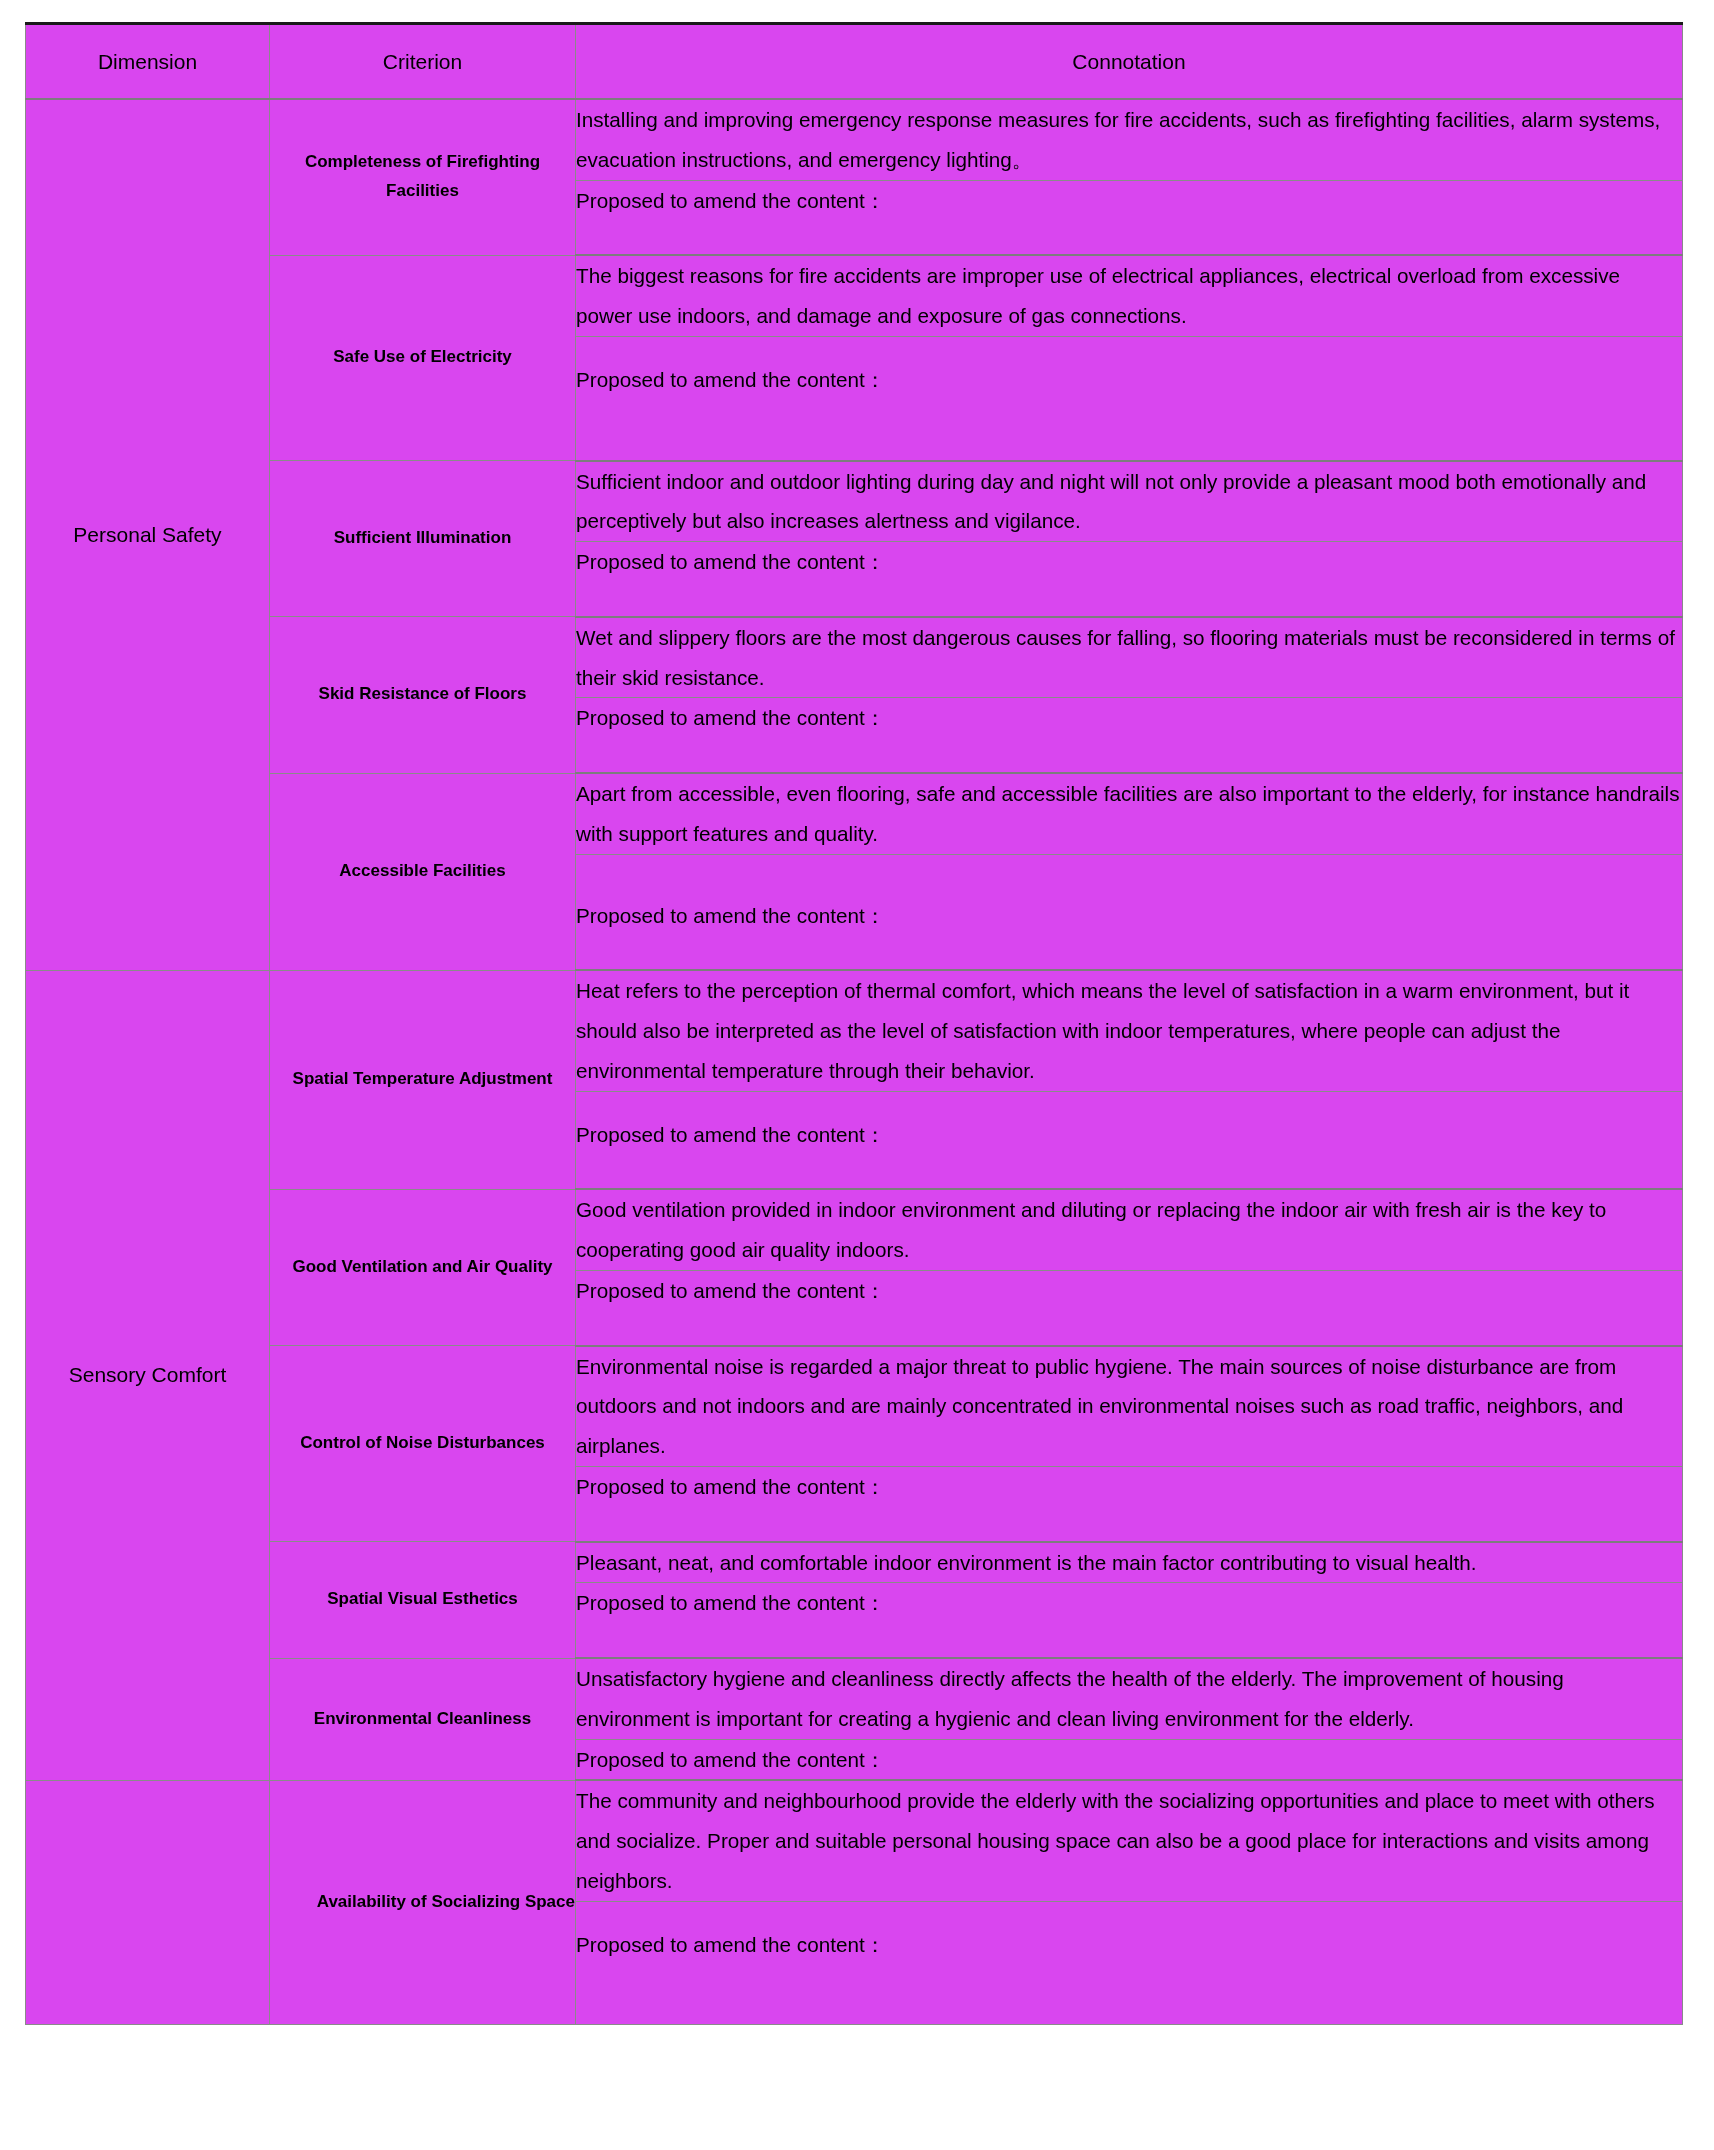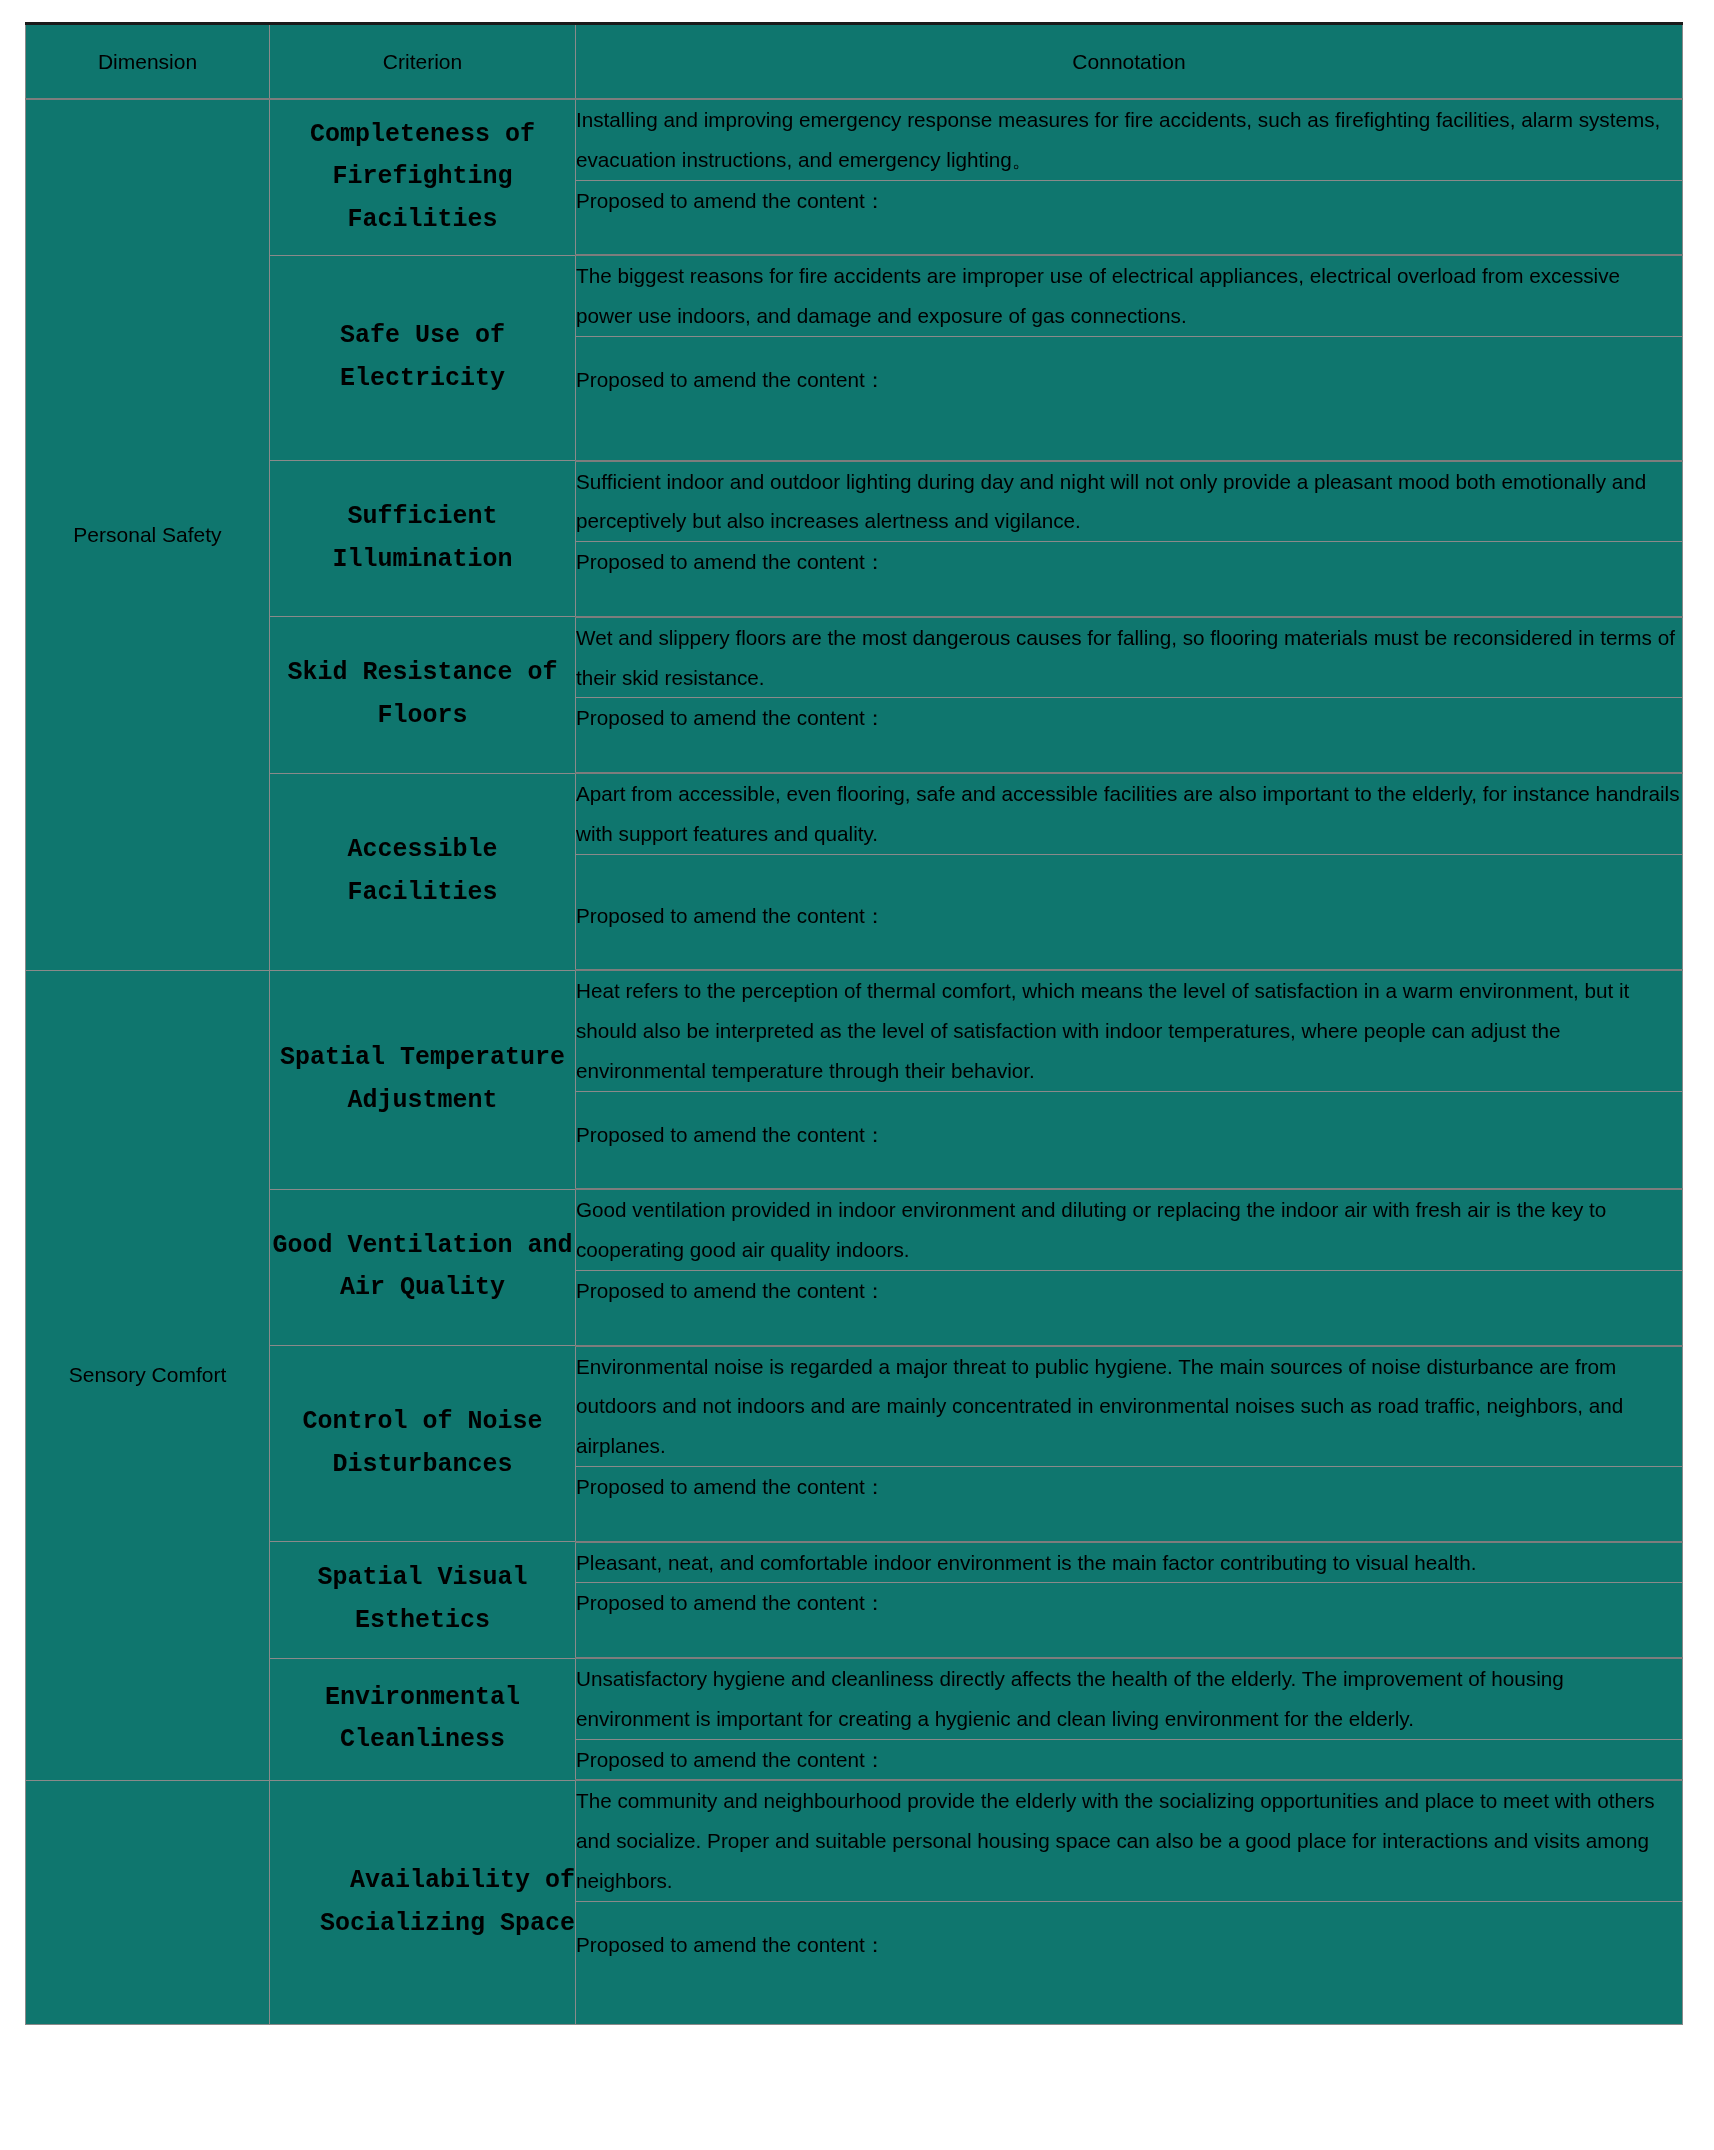--- a/index.html
+++ b/index.html
@@ -32,21 +32,21 @@
 
   table.matrix col.c-dim   { width: 244px; }
   table.matrix col.c-crit  { width: 306px; }
   table.matrix col.c-conn  { width: 1107px; }
 
   table.matrix td,
   table.matrix th {
     border: 1.1px solid #8a8a8a;
     padding: 0;
     vertical-align: middle;
-    background: #0f766e;
+    background: #d946ef;
   }
 
   
   table.matrix tr.head-row th {
     border-top: 3.4px solid #1a1a1a;
     border-bottom: 2.3px solid #7d7d7d;
   }
 
   
   .head-cell {
@@ -64,23 +64,23 @@
     vertical-align: middle;
     font-size: 21px;
     font-family: "Liberation Sans", sans-serif;
     line-height: 1.35;
   }
 
   
   .crit-cell {
     text-align: center;
     vertical-align: middle;
-    font-family: Liberation Mono, monospace;
+    font-family: Liberation Sans, sans-serif;
     font-weight: bold;
-    font-size: 25px;
+    font-size: 17px;
     line-height: 1.7;
     padding: 3.4px 9.2px;
   }
   .crit-cell.left-align {
     text-align: right;
     padding-left: 8px;
   }
 
   
   .conn-cell {

